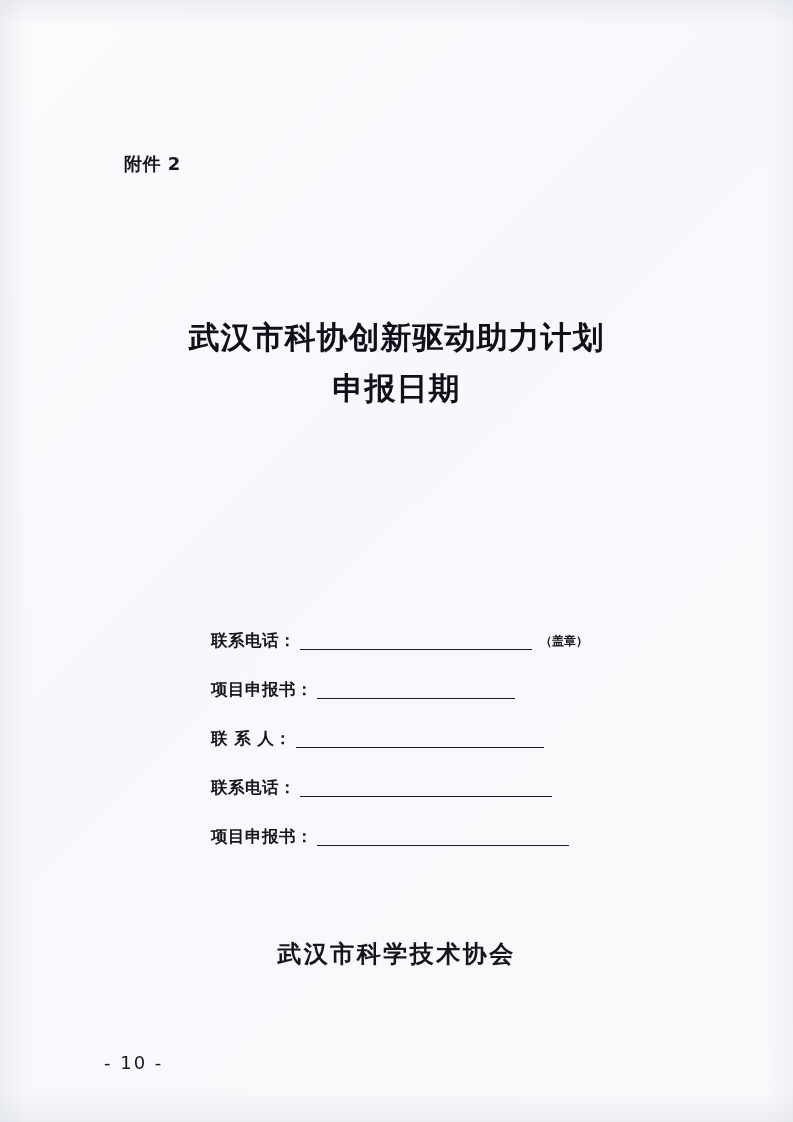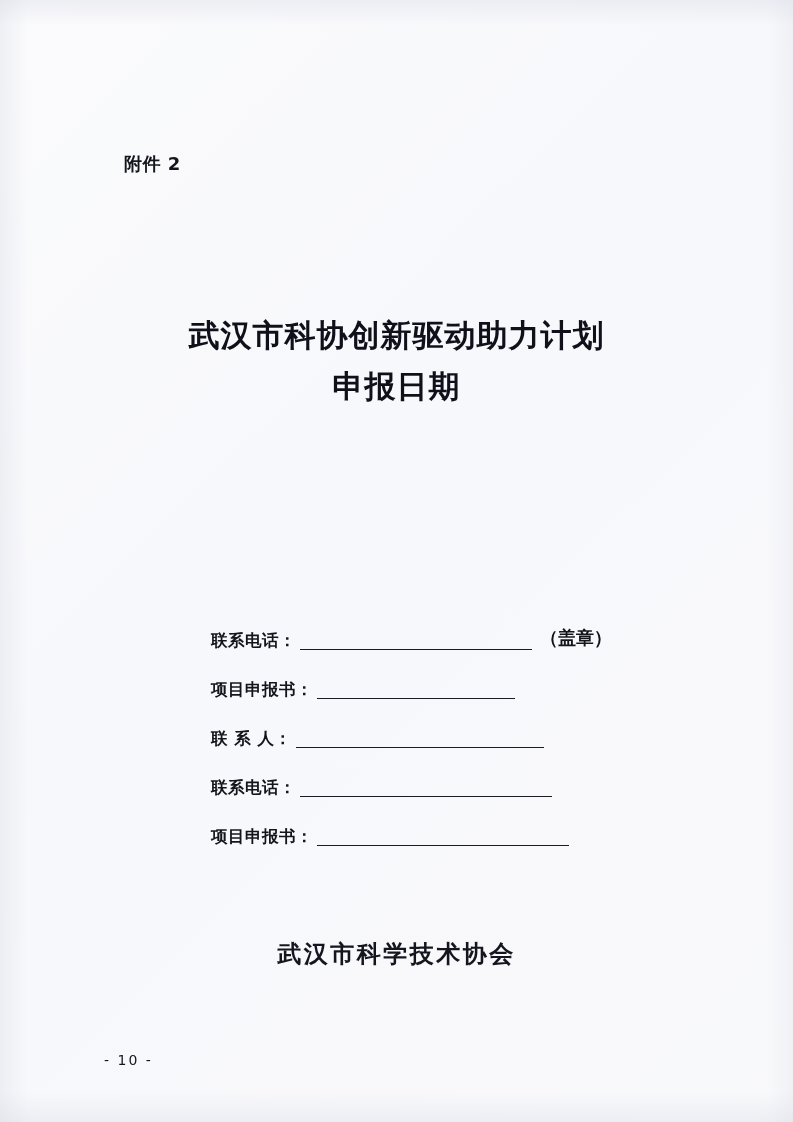--- a/index.html
+++ b/index.html
@@ -45,21 +45,21 @@
     padding-left: 36px;
   }
   .title-block {
     position: absolute;
     left: 0;
     right: 0;
     top: 312px;
     text-align: center;
   }
   .title-line {
-    font-family: Liberation Mono, monospace;
+    font-family: Liberation Sans, sans-serif;
     font-weight: bold;
     font-size: 31px;
     letter-spacing: 1px;
     color: #10101a;
     line-height: 1.65;
   }
   .fields {
     position: absolute;
     left: 211px;
     top: 624px;
@@ -86,21 +86,21 @@
     margin-left: 4px;
   }
   .blank-w1 { width: 232px; }
   .blank-w2 { width: 198px; }
   .blank-w3 { width: 248px; }
   .blank-w4 { width: 252px; }
   .blank-w5 { width: 252px; }
   .field-suffix {
     font-family: "DejaVu Sans", sans-serif;
     font-weight: bold;
-    font-size: 18px;
+    font-size: 12px;
     color: #14141c;
     margin-left: 8px;
     white-space: nowrap;
   }
   .issuer {
     position: absolute;
     left: 0;
     right: 0;
     top: 938px;
     text-align: center;
@@ -108,21 +108,21 @@
     font-weight: bold;
     font-size: 24px;
     letter-spacing: 2.5px;
     color: #15151f;
   }
   .page-number {
     position: absolute;
     left: 104px;
     top: 1052px;
     font-family: "DejaVu Sans", sans-serif;
-    font-size: 14px;
+    font-size: 18px;
     letter-spacing: 2px;
     color: #16161e;
   }
 </style>
 </head>
 <body>
 
 <div class="page">
 
   <div class="attachment-label">附件 2</div>

